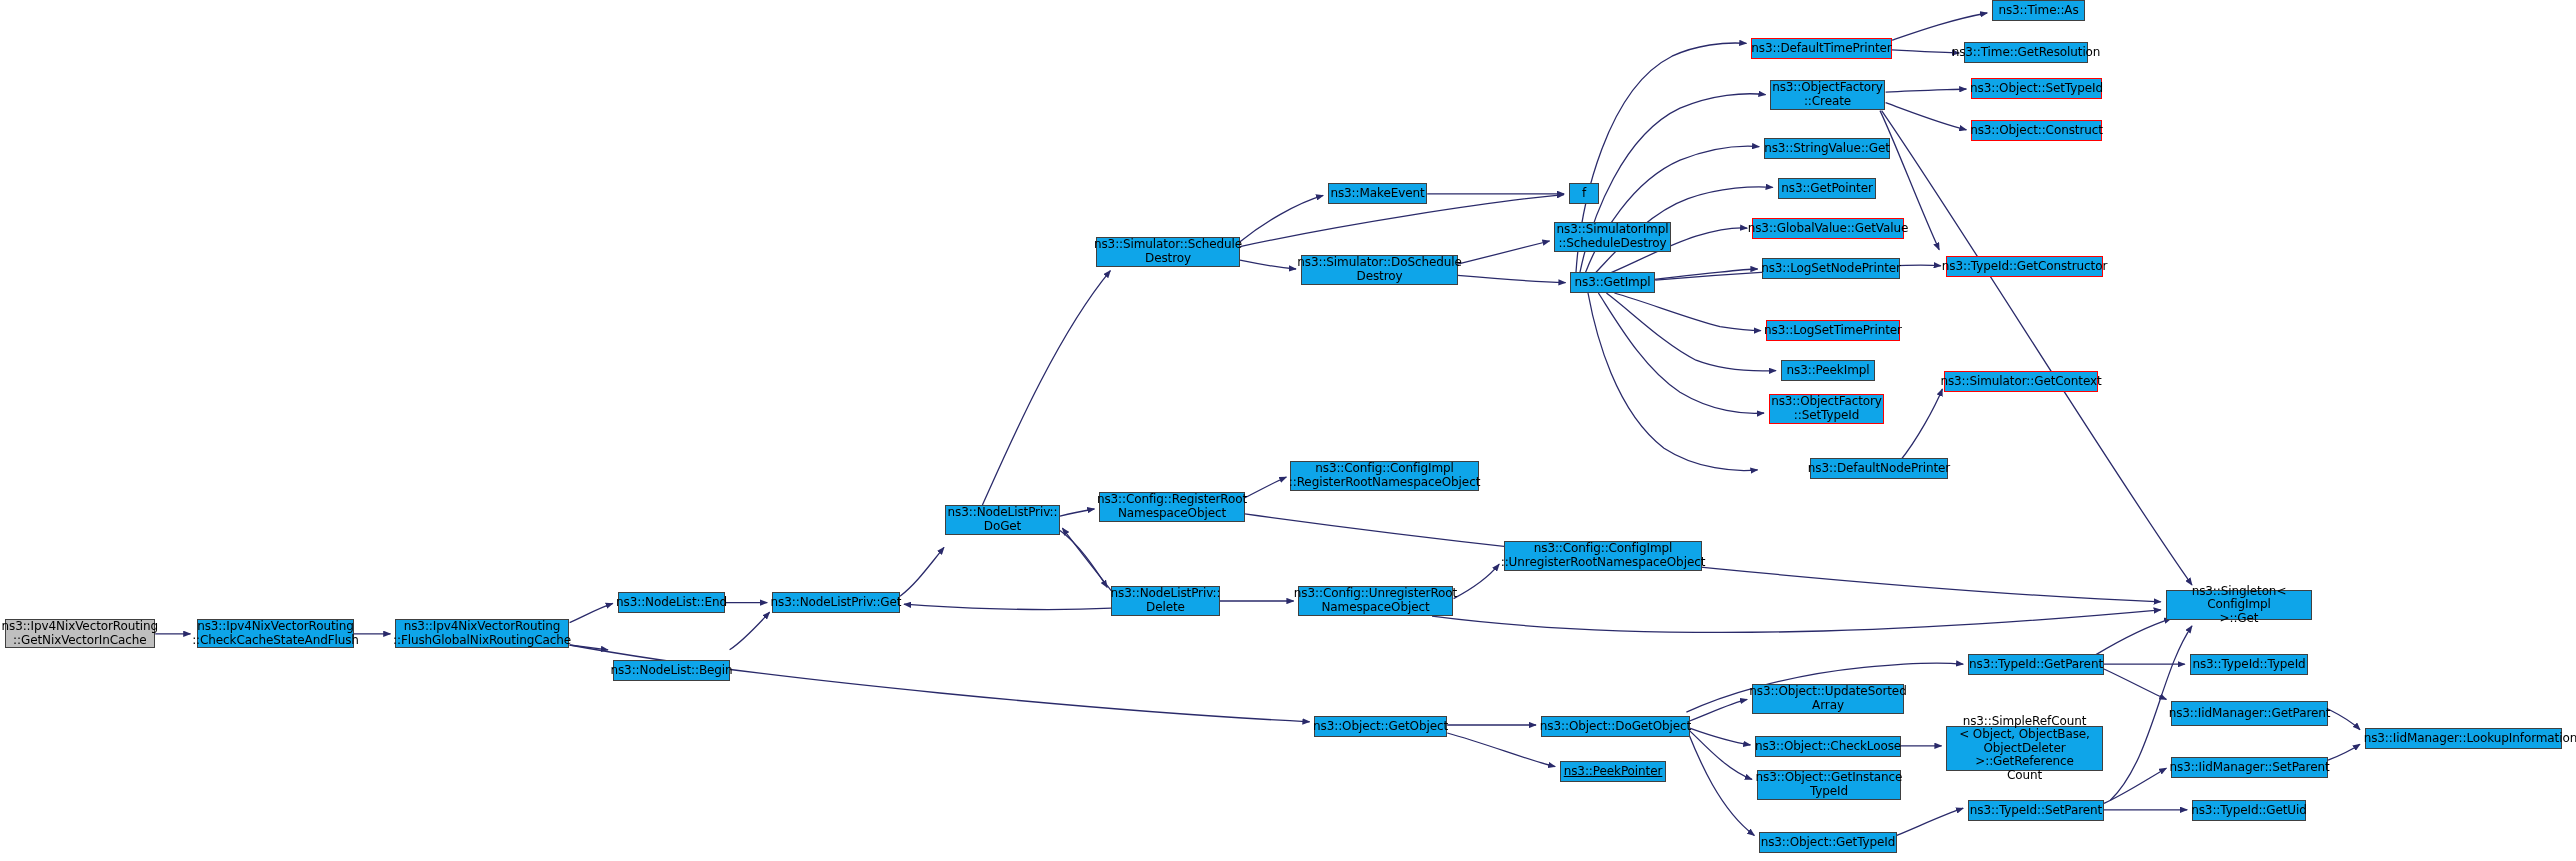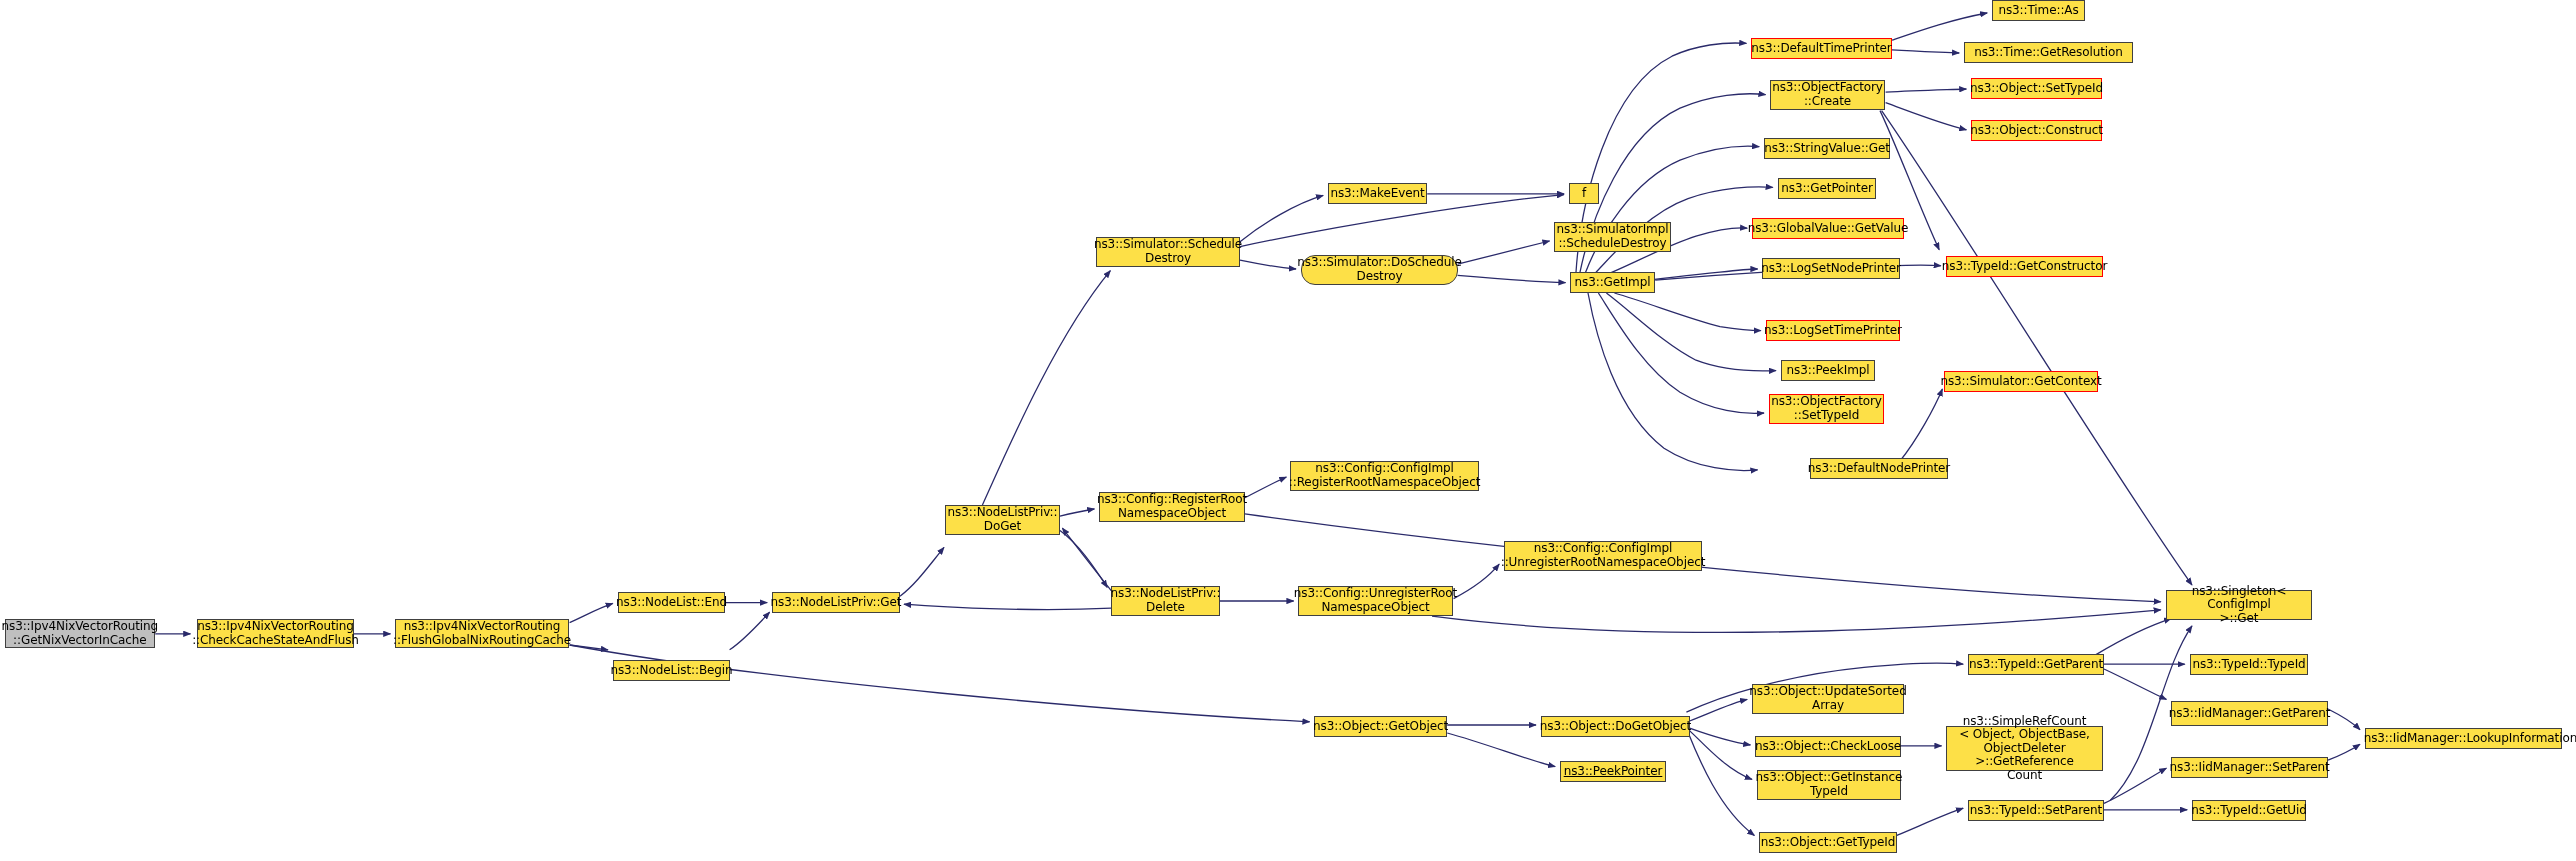--- a/index.html
+++ b/index.html
@@ -12,21 +12,21 @@
     overflow:hidden;
   }
   #edges{position:absolute;left:0;top:0;width:2576px;height:862px;pointer-events:none;}
   .node{
     position:absolute;
     box-sizing:border-box;
     display:flex;
     align-items:center;
     justify-content:center;
     text-align:center;
-    background:#fde047;
+    background:#0ea5e9;
     border:0.8px solid #404040;
     color:#000000;
     font-size:12px;
     line-height:13.6px;
     letter-spacing:-0.1px;
     white-space:pre-line;
     padding:0 3.2px;
     z-index:5;
   }
   .node.red{border:0.8px solid #ff0000;}
@@ -122,28 +122,28 @@
     <div class="node" style="left: 1290px; top: 461px; width: 189px; height: 30px;"><span>ns3::Config::ConfigImpl
 ::RegisterRootNamespaceObject</span></div>
     <div class="node" style="left: 1298px; top: 586px; width: 155px; height: 30px;"><span>ns3::Config::UnregisterRoot
 NamespaceObject</span></div>
     <div class="node" style="left: 1504px; top: 541px; width: 198px; height: 30px;"><span>ns3::Config::ConfigImpl
 ::UnregisterRootNamespaceObject</span></div>
     <div class="node" style="left: 1096px; top: 237px; width: 144px; height: 30px;"><span>ns3::Simulator::Schedule
 Destroy</span></div>
     <div class="node" style="left: 1328px; top: 183px; width: 99px; height: 21px;"><span>ns3::MakeEvent</span></div>
     <div class="node" style="left: 1569px; top: 183px; width: 30px; height: 21px;"><span>f</span></div>
-    <div class="node" style="left: 1301px; top: 255px; width: 157px; height: 30px; border-radius: 14px;"><span>ns3::Simulator::DoSchedule
+    <div class="node" style="left: 1301px; top: 255px; width: 157px; height: 30px;"><span>ns3::Simulator::DoSchedule
 Destroy</span></div>
     <div class="node" style="left: 1554px; top: 222px; width: 117px; height: 30px;"><span>ns3::SimulatorImpl
 ::ScheduleDestroy</span></div>
     <div class="node" style="left: 1570px; top: 272px; width: 85px; height: 21px;"><span>ns3::GetImpl</span></div>
     <div class="node red" style="left: 1751px; top: 38px; width: 141px; height: 21px;"><span>ns3::DefaultTimePrinter</span></div>
     <div class="node" style="left: 1992px; top: 0px; width: 93px; height: 21px;"><span>ns3::Time::As</span></div>
-    <div class="node" style="left: 1964px; top: 42px; width: 169px; height: 21px;"><span>ns3::Time::GetResolution</span></div>
+    <div class="node" style="left: 1964px; top: 42px; width: 124px; height: 21px;"><span>ns3::Time::GetResolution</span></div>
     <div class="node" style="left: 1770px; top: 80px; width: 115px; height: 30px;"><span>ns3::ObjectFactory
 ::Create</span></div>
     <div class="node red" style="left: 1971px; top: 78px; width: 131px; height: 21px;"><span>ns3::Object::SetTypeId</span></div>
     <div class="node red" style="left: 1971px; top: 120px; width: 131px; height: 21px;"><span>ns3::Object::Construct</span></div>
     <div class="node" style="left: 1764px; top: 138px; width: 126px; height: 21px;"><span>ns3::StringValue::Get</span></div>
     <div class="node" style="left: 1778px; top: 178px; width: 98px; height: 21px;"><span>ns3::GetPointer</span></div>
     <div class="node red" style="left: 1752px; top: 218px; width: 152px; height: 21px;"><span>ns3::GlobalValue::GetValue</span></div>
     <div class="node" style="left: 1762px; top: 258px; width: 138px; height: 21px;"><span>ns3::LogSetNodePrinter</span></div>
     <div class="node red" style="left: 1946px; top: 256px; width: 157px; height: 21px;"><span>ns3::TypeId::GetConstructor</span></div>
     <div class="node red" style="left: 1766px; top: 320px; width: 134px; height: 21px;"><span>ns3::LogSetTimePrinter</span></div>

